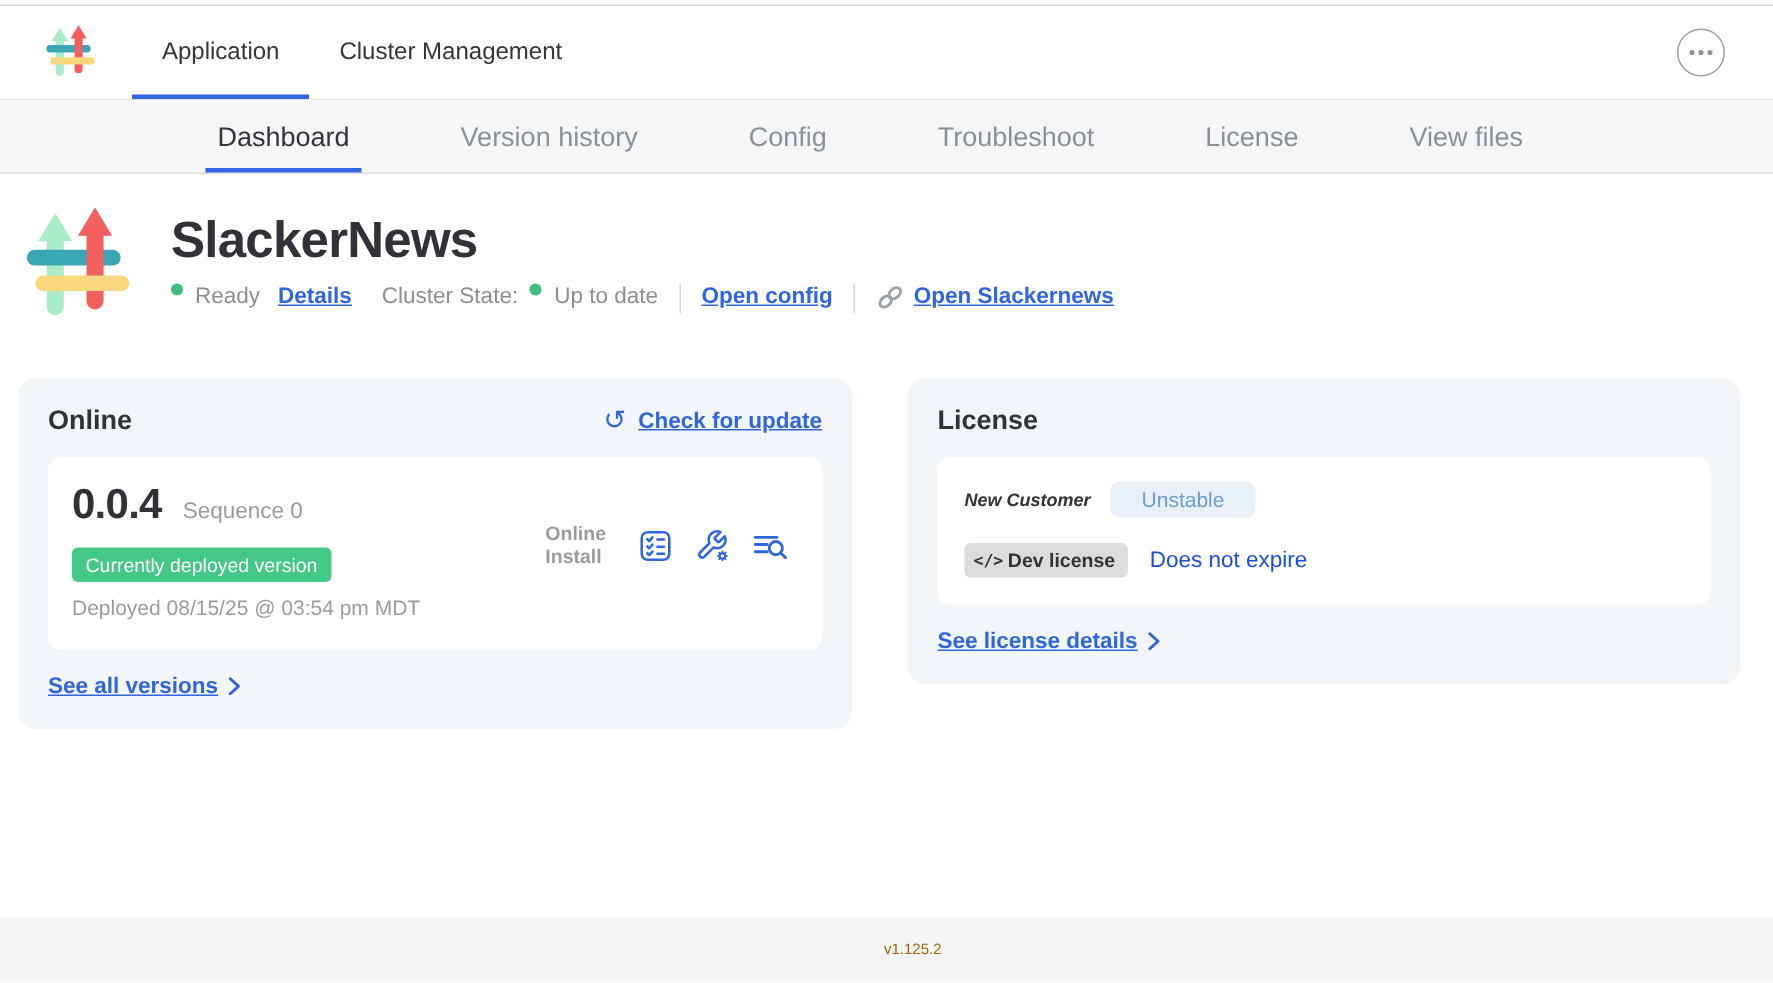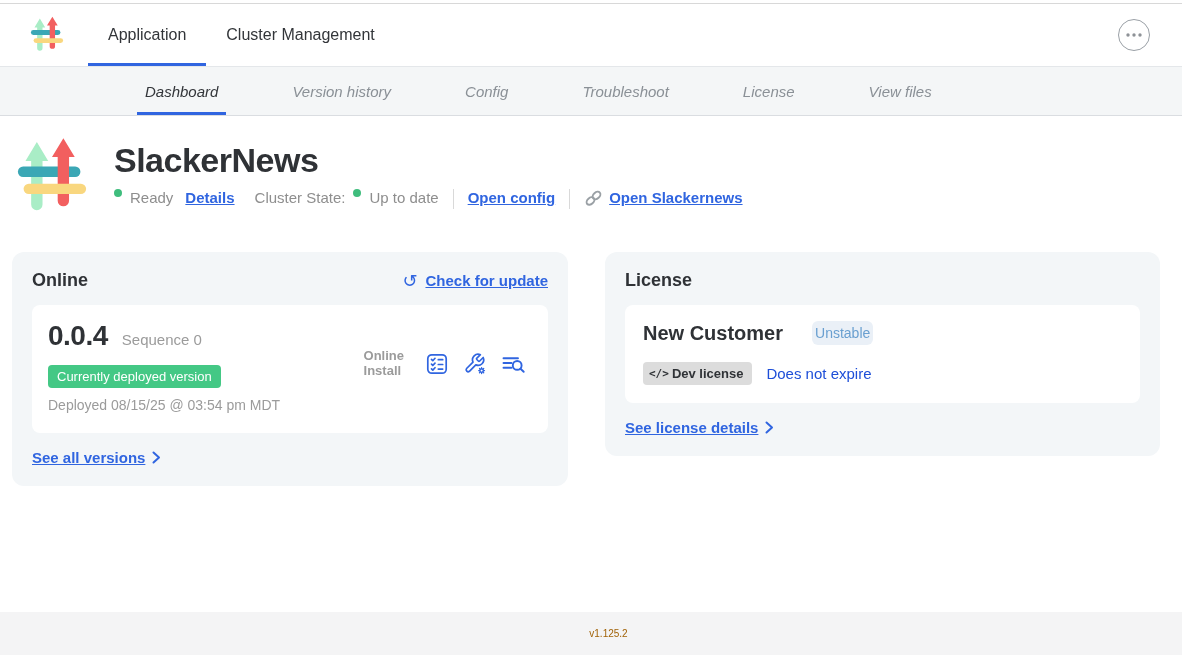--- a/index.html
+++ b/index.html
@@ -21,22 +21,22 @@
           color:#323539; position:relative; cursor:pointer; }
   .htab.active::after { content:""; position:absolute; left:0; right:0; bottom:0;
           height:3px; background:#3065e0; }
   .ellipsis-btn { margin-left:auto; margin-right:32px; align-self:center;
           width:32px; height:32px; border:1px solid #9aa0a6; border-radius:50%;
           display:flex; align-items:center; justify-content:center; cursor:pointer; background:#fff; }
 
   
   .subnav { height:49px; background:#f4f6f7; display:flex; align-items:stretch;
             padding-left:145px; border-bottom:1px solid #dadde1; }
-  .stab { display:flex; align-items:center; font-size:15px; color:#8a9096;
-          position:relative; cursor:pointer; margin-right:74px;font-style:italic; }
+  .stab { display:flex; align-items:center; font-size:18px; color:#8a9096;
+          position:relative; cursor:pointer; margin-right:74px; }
   .stab.active { color:#323539; }
   .stab.active::after { content:""; position:absolute; left:-8px; right:-8px; bottom:0;
           height:3px; background:#3065e0; }
 
   
   .main { flex:1; background:#ffffff; }
   .app-header { display:flex; padding:20px 0 0 16px; }
   .app-logo-large { width:72px; height:82px; flex:none; }
   .app-head-right { margin-left:26px; padding-top:6px; }
   .app-title { font-size:34px; font-weight:700; color:#2f3236; letter-spacing:-0.5px;
@@ -73,23 +73,23 @@
   .install-type { font-size:13px; font-weight:700; color:#9b9b9b; line-height:1.15;
            margin-right:14px; }
   .act-icon { display:flex; align-items:center; justify-content:center; padding:0 7px; cursor:pointer; }
   .redeploy-btn { margin-left:12px; background:#ffffff; border:1.5px solid #3065e0;
            border-radius:6px; color:#3065e0; font-size:15px; font-weight:700;
            padding:9px 22px; cursor:pointer; font-family:inherit; }
   .card-footer-link { margin-top:16px; display:flex; align-items:center; gap:7px; font-size:15px; }
 
   .inner.license-inner { padding:16px 18px 18px 18px; }
   .lic-row1 { display:flex; align-items:center; }
-  .customer-name { font-size:20px; font-weight:700; color:#2f3236; }
-  .badge-channel { margin-left:29px; background:#eaf0f7; color:#699fd0; font-size:14px;
-           padding:4px 3px; border-radius:6px; }
+  .customer-name { font-size:12px; font-weight:700; color:#2f3236;font-style:italic; }
+  .badge-channel { margin-left:13px; background:#eaf0f7; color:#699fd0; font-size:14px;
+           padding:4px 21px; border-radius:6px; }
   .lic-row2 { display:flex; align-items:center; margin-top:17px; }
   .badge-devlicense { background:#dcdcdc; color:#2f3236; font-size:13px; font-weight:700;
            padding:4px 9px 4px 6px; border-radius:4px; display:flex; align-items:center; gap:3px; }
   .code-glyph { font-family:"DejaVu Sans Mono", monospace; font-size:11px; font-weight:700; }
   .expiry { margin-left:14px; font-size:15px; color:#1d4ed8; }
 
   
   .footer { height:43px; background:#f4f4f5; display:flex; align-items:center;
             justify-content:center; font-size:10px; color:#a16207;padding-left:35px; }
 </style>

